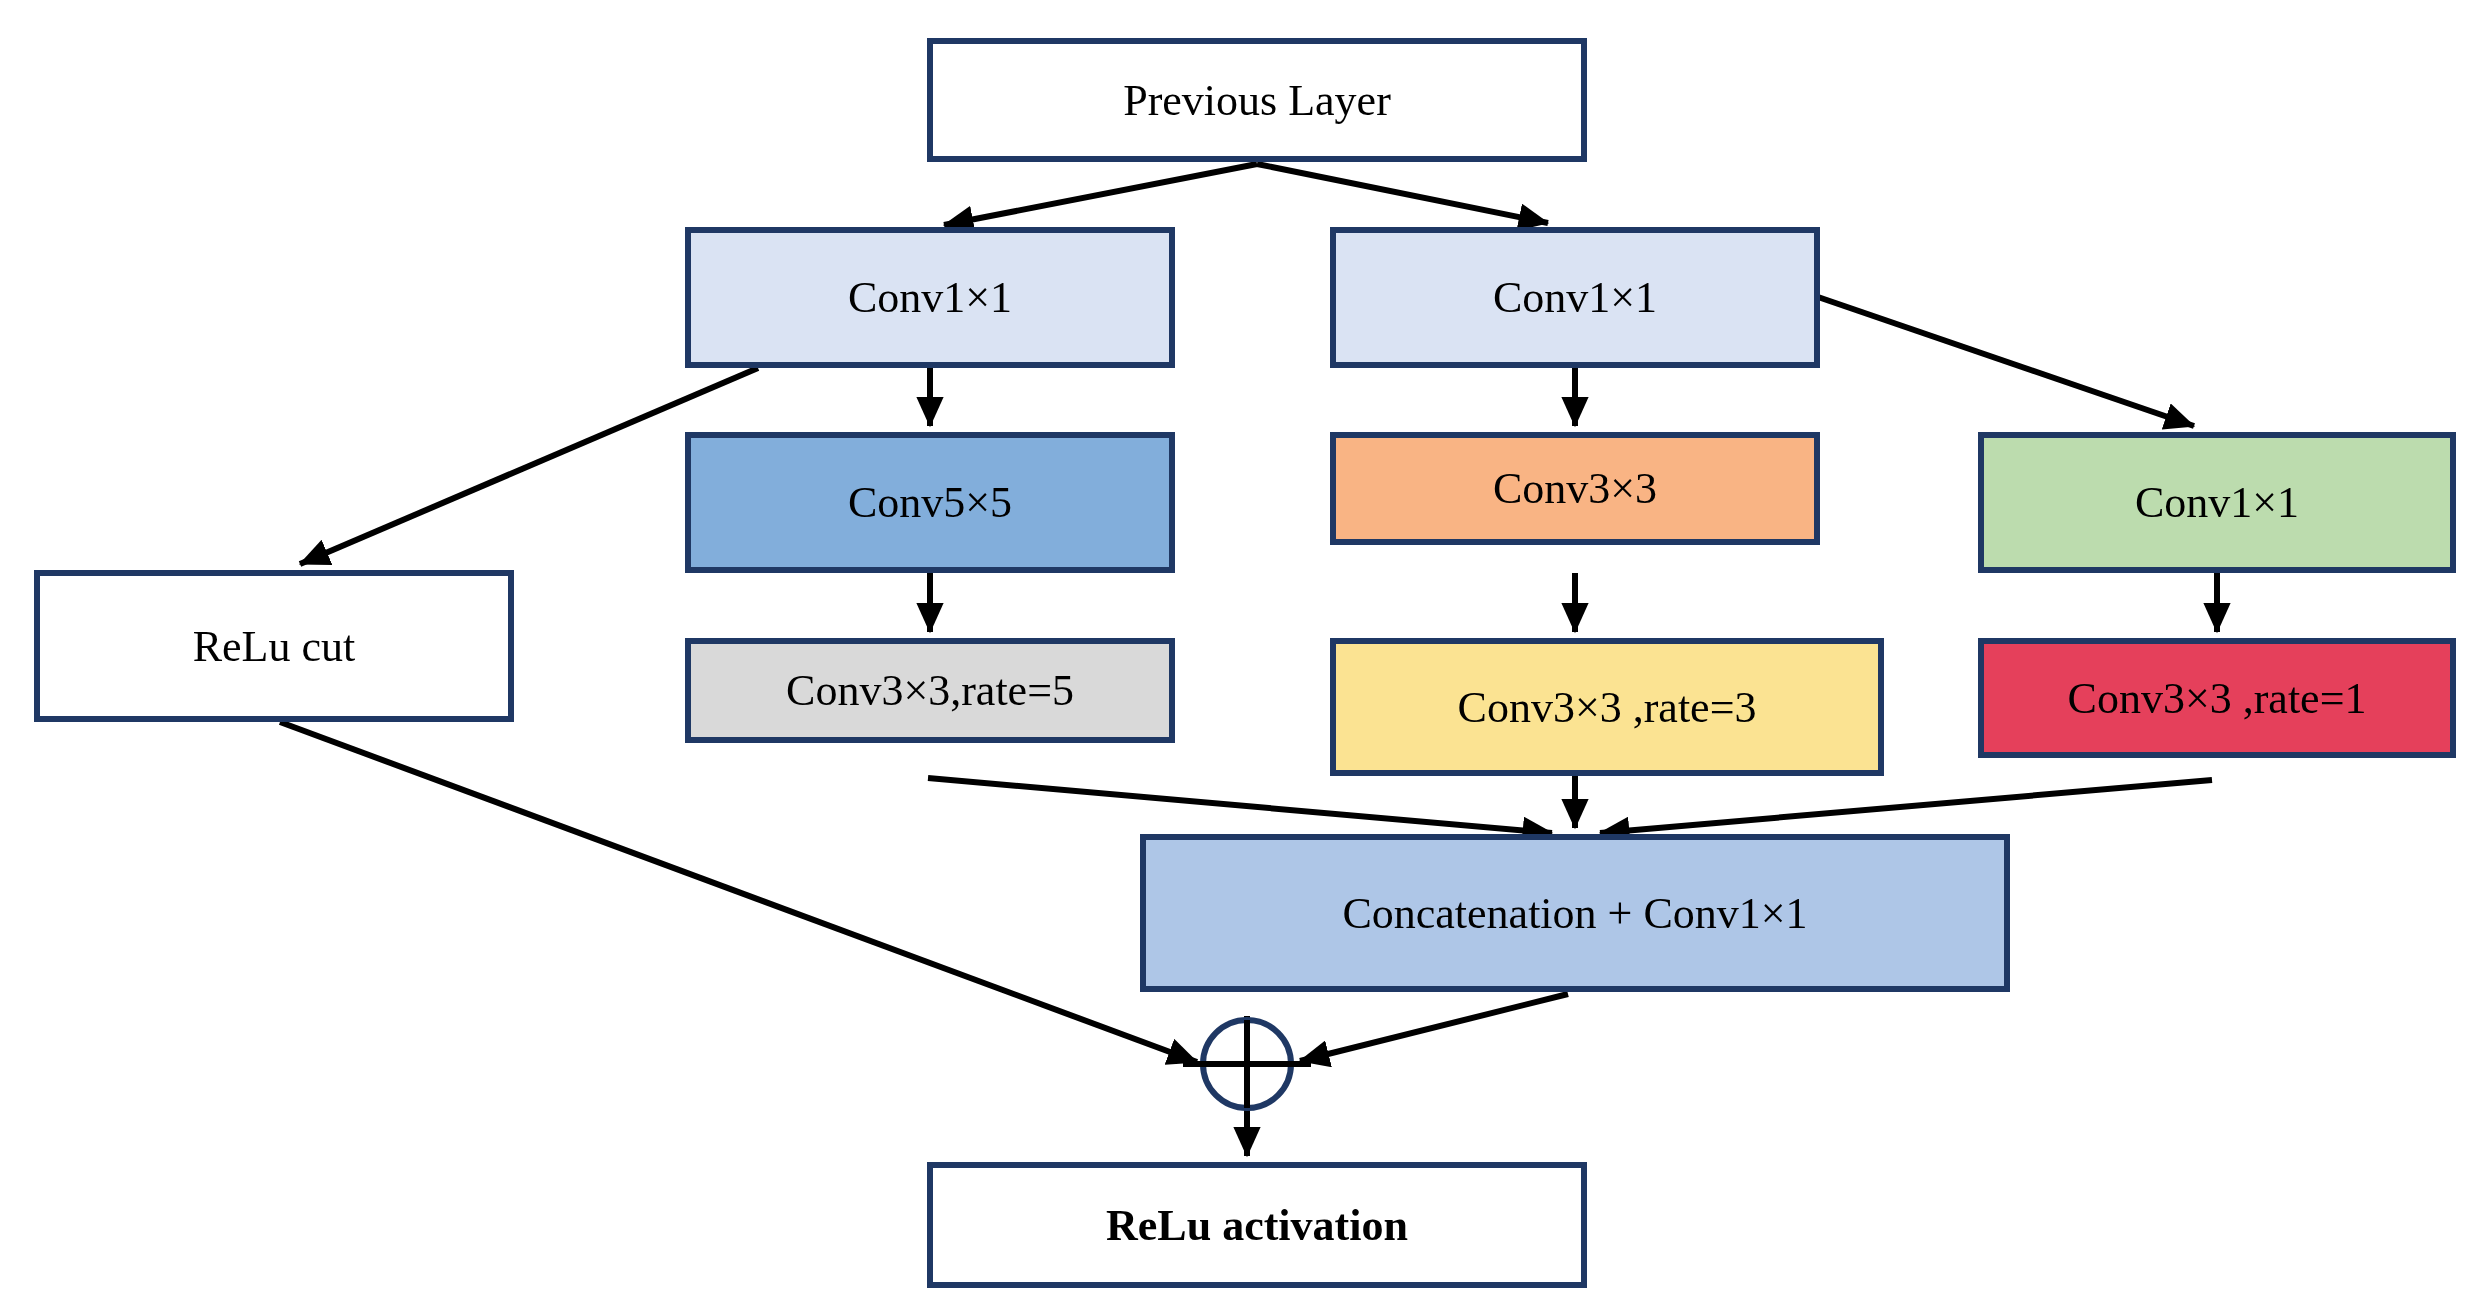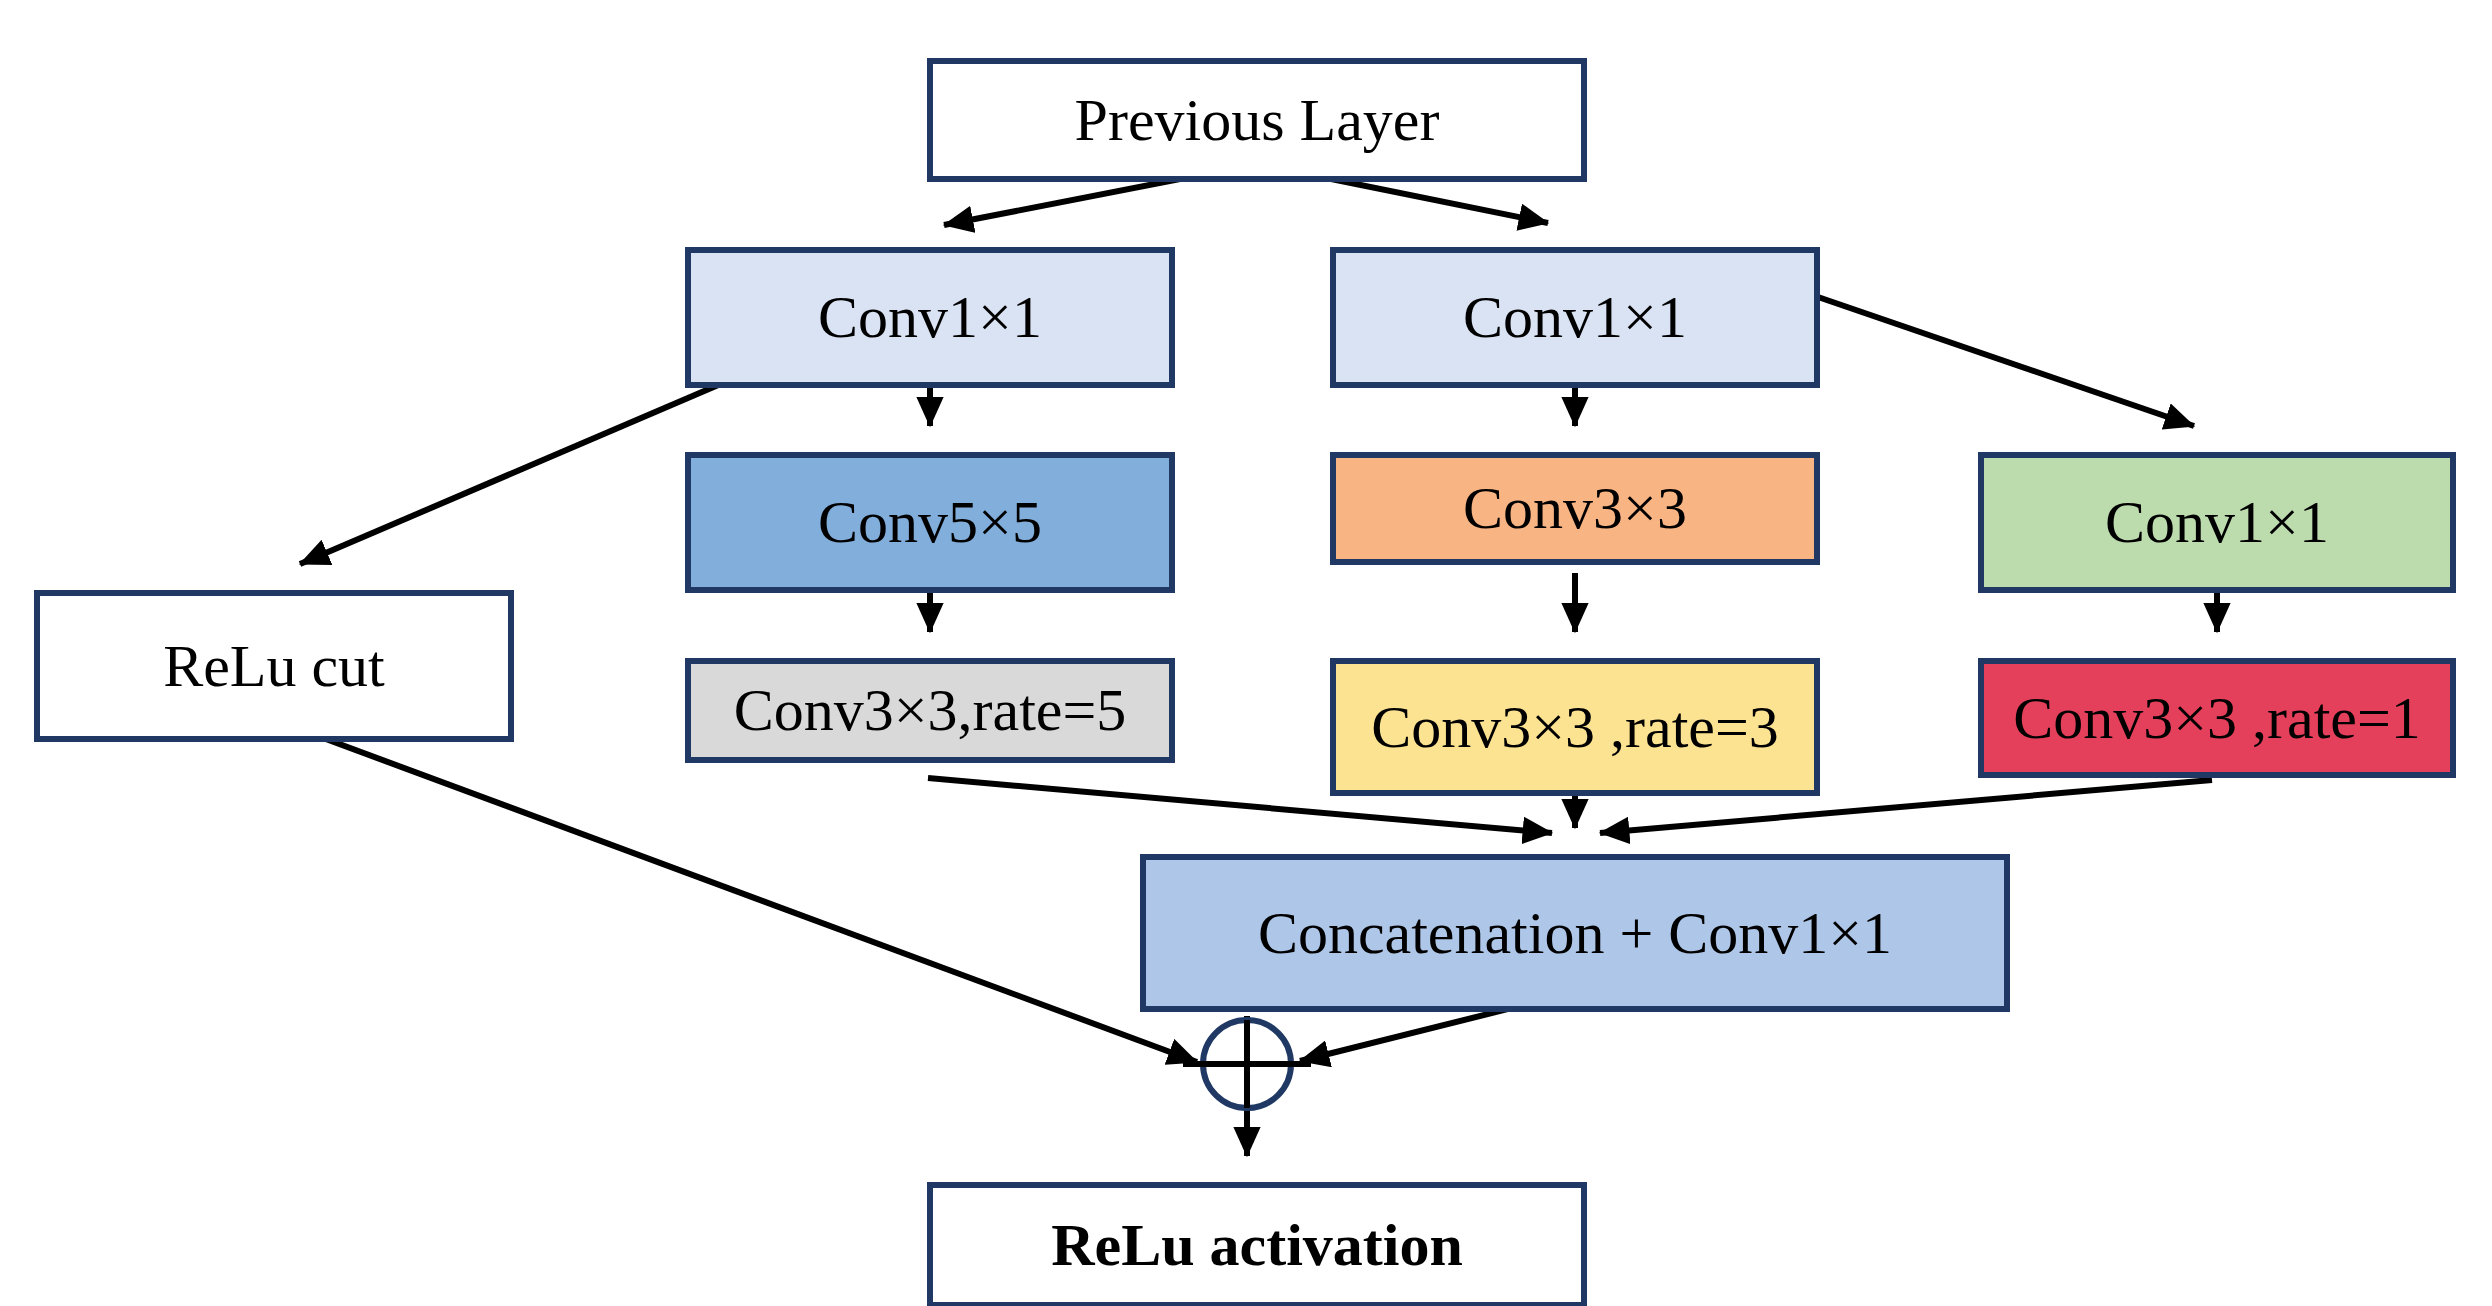--- a/index.html
+++ b/index.html
@@ -9,24 +9,23 @@
     background:#fff;
     font-family:"Liberation Serif","DejaVu Serif",serif;
     overflow:hidden;
   }
   #connectors{position:absolute;left:0;top:0;width:2492px;height:1306px;}
   .node{
     position:absolute;
     box-sizing:border-box;
     border:6px solid var(--navy,#1f3864);
     display:flex;align-items:center;justify-content:center;
-    font-size:60px;color:#000;
+    font-size:44px;color:#000;
     text-align:center;white-space:nowrap;
     background:#fff;
-    margin-top:20px;
   }
   .conn{stroke:var(--arrow,#000);stroke-width:6;fill:none;}
 </style>
 </head>
 <body>
 
 <div id="diagram" style="background: rgb(255, 255, 255);">
 
   <svg id="connectors" viewBox="0 0 2492 1306" xmlns="http://www.w3.org/2000/svg">
     <defs>
@@ -65,21 +64,21 @@
   <div class="node" style="left: 1330px; top: 227px; width: 490px; height: 141px; background: rgb(218, 227, 243);">Conv1×1</div>
 
   <div class="node" style="left: 685px; top: 432px; width: 490px; height: 141px; background: rgb(130, 174, 219);">Conv5×5</div>
 
   <div class="node" style="left: 1330px; top: 432px; width: 490px; height: 113px; background: rgb(249, 180, 132);">Conv3×3</div>
 
   <div class="node" style="left: 1978px; top: 432px; width: 478px; height: 141px; background: rgb(188, 220, 174);">Conv1×1</div>
 
   <div class="node" style="left: 685px; top: 638px; width: 490px; height: 105px; background: rgb(217, 217, 217);">Conv3×3,rate=5</div>
 
-  <div class="node" style="left: 1330px; top: 638px; width: 490px; height: 138px; background: rgb(251, 227, 146);">Conv3×3 ,rate=3</div>
+  <div class="node" style="left: 1330px; top: 638px; width: 554px; height: 138px; background: rgb(251, 227, 146);">Conv3×3 ,rate=3</div>
 
   <div class="node" style="left: 1978px; top: 638px; width: 478px; height: 120px; background: rgb(229, 64, 91);">Conv3×3 ,rate=1</div>
 
   <div class="node" style="left: 34px; top: 570px; width: 480px; height: 152px; background: rgb(255, 255, 255);">ReLu cut</div>
 
   <div class="node" style="left: 1140px; top: 834px; width: 870px; height: 158px; background: rgb(174, 198, 231);">Concatenation + Conv1×1</div>
 
   <div class="node" style="left: 927px; top: 1162px; width: 660px; height: 126px; background: rgb(255, 255, 255); font-weight: bold;">ReLu activation</div>
 
 </div>

